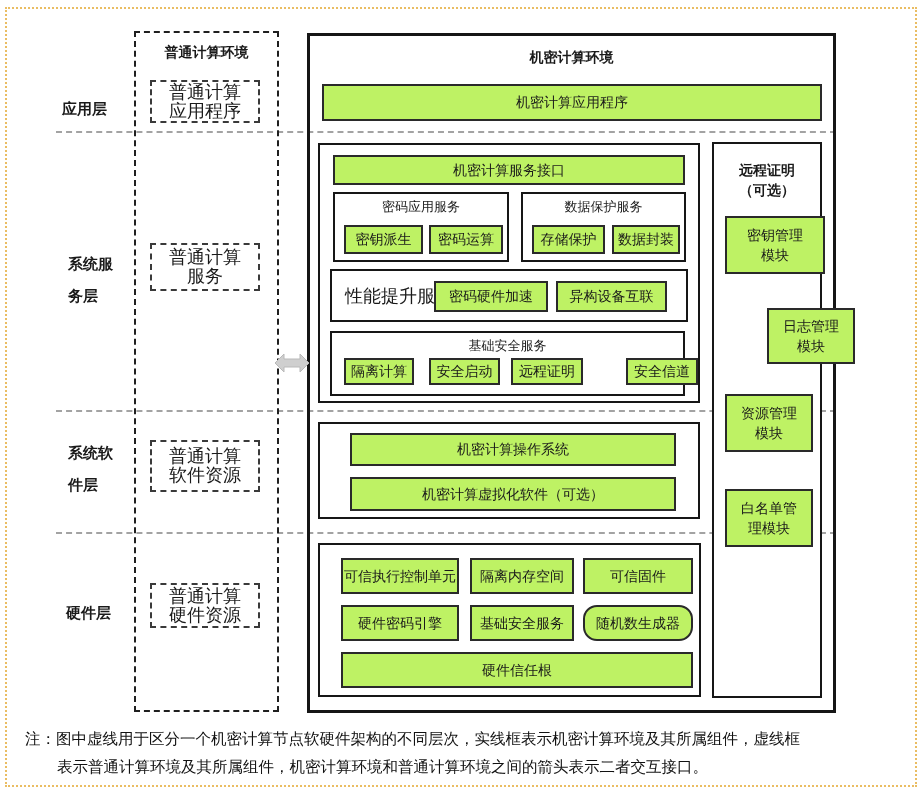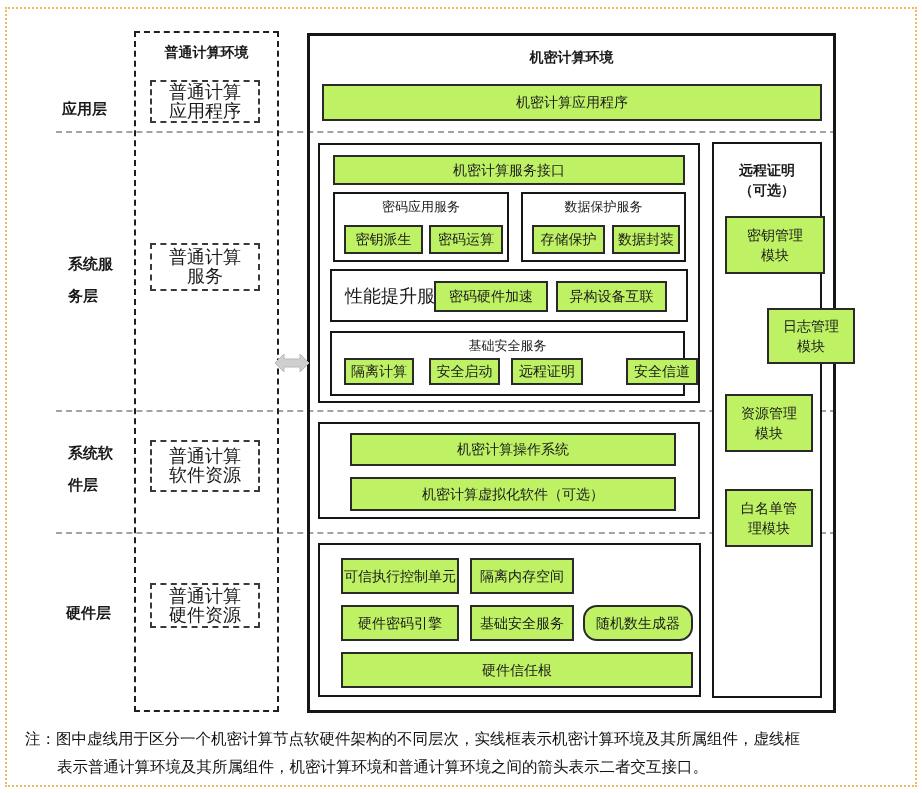--- a/index.html
+++ b/index.html
@@ -96,20 +96,21 @@
   </div>
 
   <div class="sect" style="left:318px;top:422px;width:382px;height:97px;">
     <div class="b" style="left:30px;top:9px;width:326px;height:33px;">机密计算操作系统</div>
     <div class="b" style="left:30px;top:53px;width:326px;height:34px;">机密计算虚拟化软件（可选）</div>
   </div>
 
   <div class="sect" style="left:318px;top:543px;width:383px;height:154px;">
     <div class="b" style="left:21px;top:13px;width:118px;height:36px;text-align:right;">可信执行控制单元</div>
     <div class="b" style="left:150px;top:13px;width:104px;height:36px;">隔离内存空间</div>
+    <div class="b" style="left:263px;top:13px;width:110px;height:36px;">可信固件</div>
     <div class="b" style="left:21px;top:60px;width:118px;height:36px;">硬件密码引擎</div>
     <div class="b" style="left:150px;top:60px;width:104px;height:36px;">基础安全服务</div>
     <div class="b" style="left:263px;top:60px;width:110px;height:36px;border-radius:14px;">随机数生成器</div>
     <div class="b" style="left:21px;top:107px;width:352px;height:36px;">硬件信任根</div>
   </div>
 
   <div class="sect" style="left:712px;top:142px;width:110px;height:556px;">
     <div class="env-title ml" style="top:16px;font-size:14px;line-height:20px;">远程证明
 （可选）</div>
     <div class="b ml" style="left:11px;top:72px;width:100px;height:58px;line-height:20px;">密钥管理

